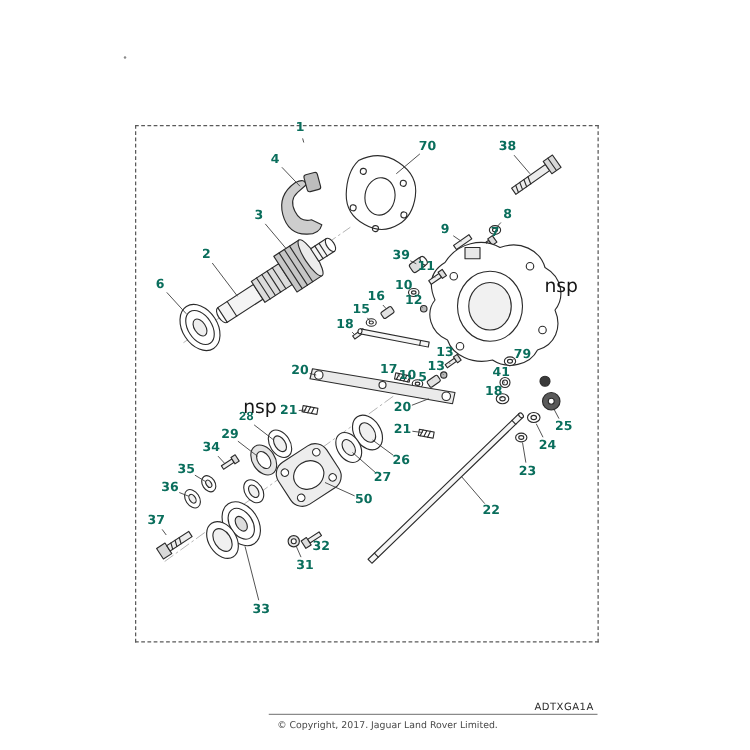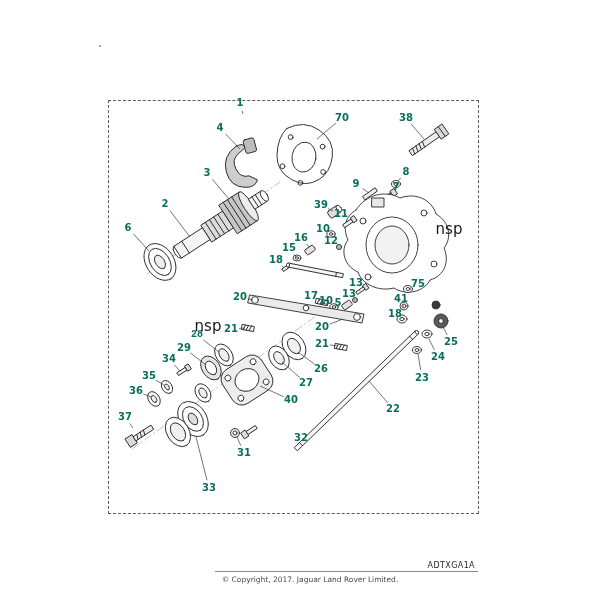--- a/index.html
+++ b/index.html
@@ -358,42 +358,42 @@
     <div class="callout" style="left: 128px; top: 228px;">6</div>
     <div class="callout" style="left: 323px; top: 229px;">10</div>
     <div class="callout" style="left: 301px; top: 238px;">16</div>
     <div class="callout" style="left: 331px; top: 241px;">12</div>
     <div class="callout" style="left: 289px; top: 248px;">15</div>
     <div class="callout" style="left: 276px; top: 260px;">18</div>
     <div class="callout" style="left: 356px; top: 283px;">13</div>
     <div class="callout" style="left: 349px; top: 294px;">13</div>
     <div class="callout" style="left: 338px; top: 303px;">5</div>
     <div class="callout" style="left: 240px; top: 297px;">20</div>
-    <div class="callout" style="left: 418px; top: 284px;">75</div>
+    <div class="callout" style="left: 418px; top: 284px;">79</div>
     <div class="callout" style="left: 401px; top: 299px;">41</div>
     <div class="callout" style="left: 311px; top: 296px;">17</div>
     <div class="callout" style="left: 326px; top: 301px;">10</div>
     <div class="callout" style="left: 395px; top: 314px;">18</div>
     <div class="callout" style="left: 231px; top: 329px;">21</div>
     <div class="callout" style="left: 197px; top: 335px; font-family: Liberation Mono, monospace;">28</div>
     <div class="callout" style="left: 322px; top: 327px;">20</div>
     <div class="callout" style="left: 184px; top: 348px;">29</div>
     <div class="callout" style="left: 322px; top: 344px;">21</div>
     <div class="callout" style="left: 169px; top: 359px;">34</div>
     <div class="callout" style="left: 321px; top: 369px;">26</div>
     <div class="callout" style="left: 149px; top: 376px; text-align: center;">35</div>
     <div class="callout" style="left: 306px; top: 383px;">27</div>
     <div class="callout" style="left: 451px; top: 342px; text-align: right;">25</div>
     <div class="callout" style="left: 438px; top: 357px;">24</div>
     <div class="callout" style="left: 422px; top: 378px;">23</div>
     <div class="callout" style="left: 136px; top: 391px;">36</div>
-    <div class="callout" style="left: 291px; top: 400px;">40</div>
+    <div class="callout" style="left: 291px; top: 400px;">50</div>
     <div class="callout" style="left: 393px; top: 409px;">22</div>
     <div class="callout" style="left: 125px; top: 417px;">37</div>
-    <div class="callout" style="left: 257px; top: 438px; margin-left: 44px;">32</div>
+    <div class="callout" style="left: 257px; top: 438px;">32</div>
     <div class="callout" style="left: 244px; top: 453px;">31</div>
     <div class="callout" style="left: 209px; top: 488px;">33</div>
     <div class="nsp" style="left: 449px; top: 229px;">nsp</div>
     <div class="nsp" style="left: 208px; top: 326px;">nsp</div>
   </div>
 
 <div class="code">ADTXGA1A</div>
 <div class="footer-line"></div>
 <div class="copyright">© Copyright, 2017. Jaguar Land Rover Limited.</div>
 

